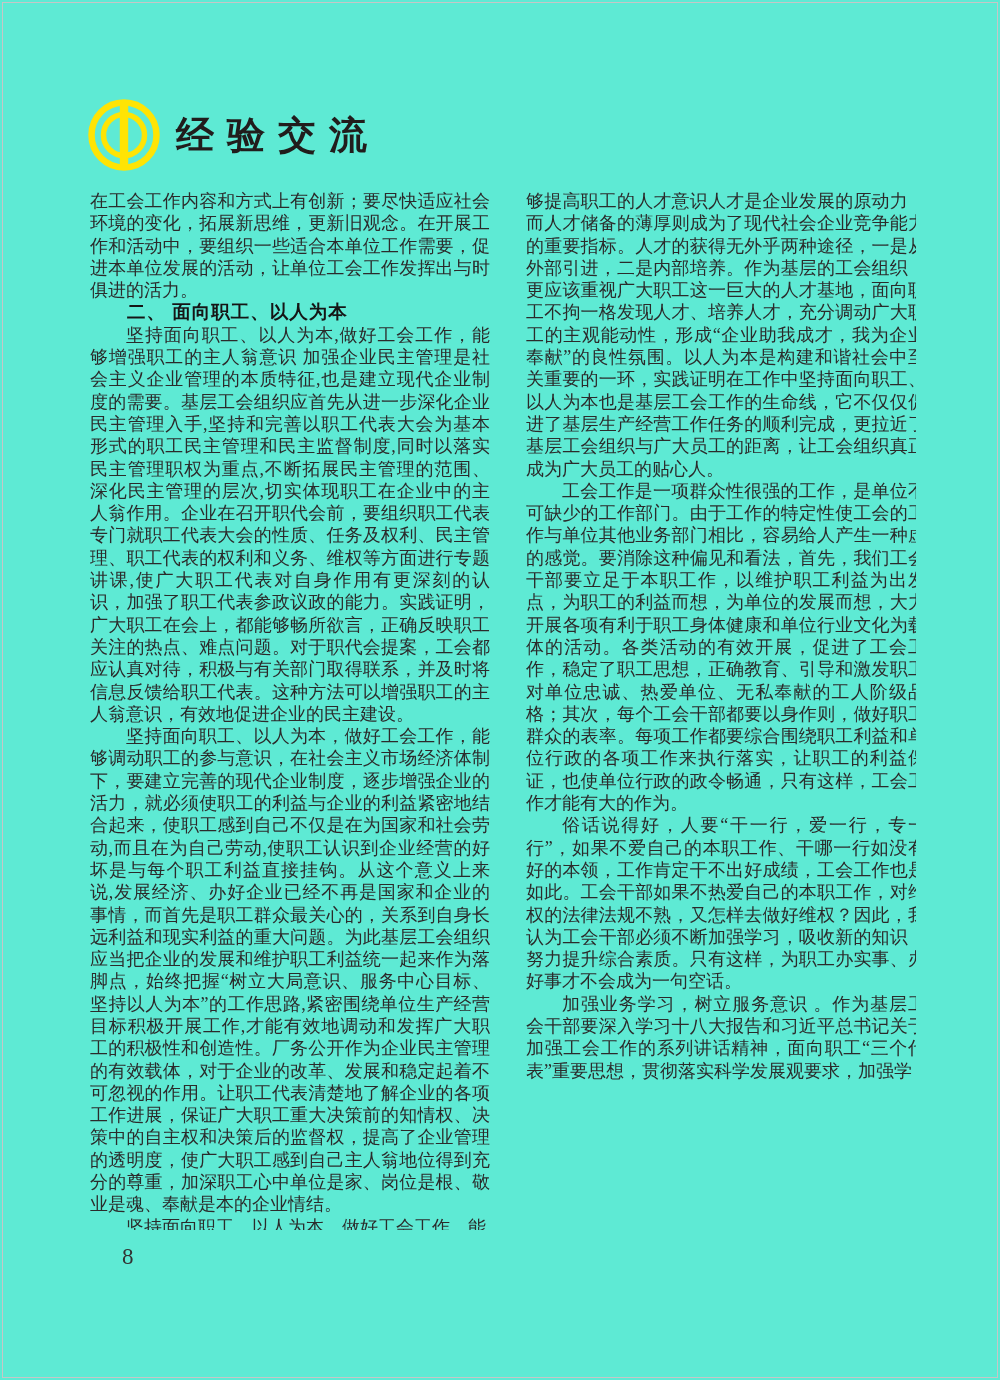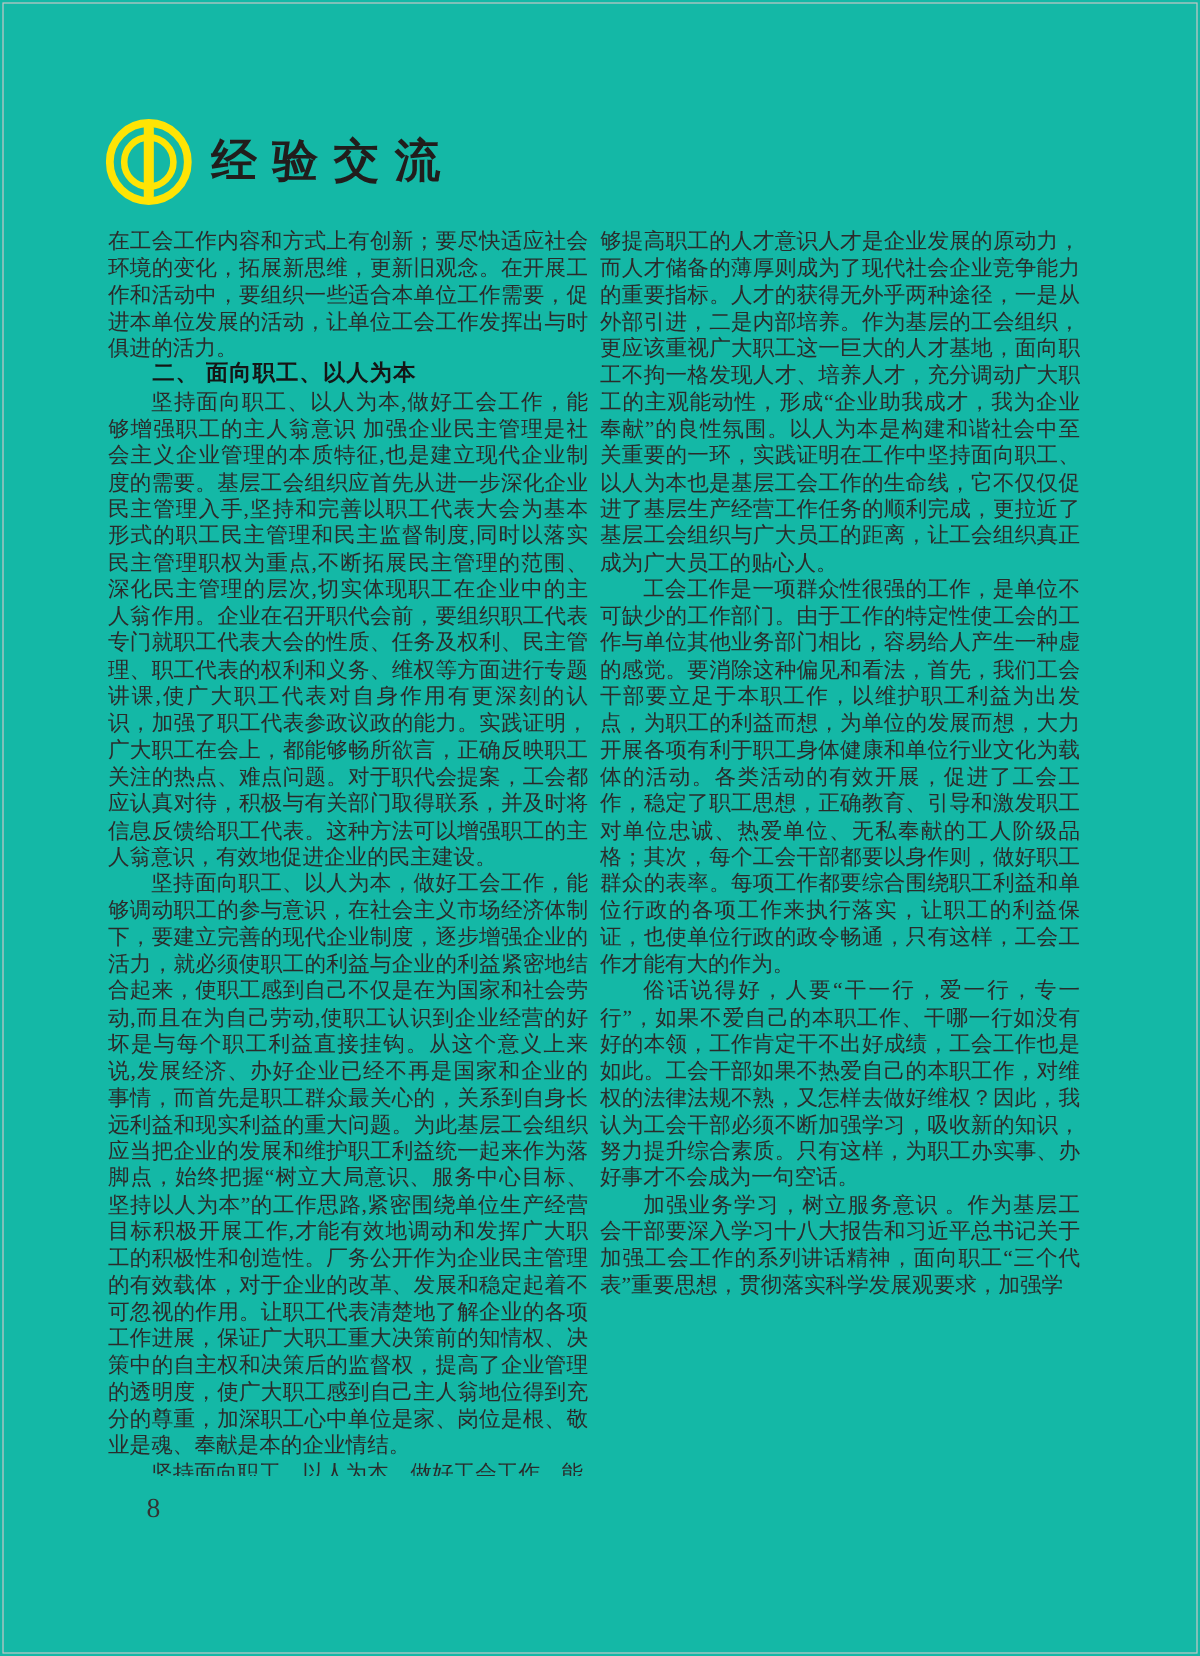--- a/index.html
+++ b/index.html
@@ -4,21 +4,21 @@
 <style>
   html, body {
     margin: 0;
     padding: 0;
     background: #ffffff;
   }
   .page {
     position: relative;
     width: 1000px;
     height: 1380px;
-    background: #14b8a6;
+    background: #5eead4;
     overflow: hidden;
     font-family: "Liberation Serif", "DejaVu Serif", serif;
   }
   .page-frame {
     position: absolute;
     inset: 2px;
     border: 1px solid #c6c6c6;
     pointer-events: none;
   }
   
@@ -46,21 +46,21 @@
     white-space: nowrap;
   }
   
   .columns {
     position: absolute;
     left: 90px;
     top: 190px;
     width: 826px;
     height: 1040px;
     display: flex;
-    gap: 10px;
+    gap: 36px;
     overflow: hidden;
   }
   .column {
     width: 400px;
     flex: 0 0 400px;
     overflow: hidden;
   }
   .column p.col-para {
     margin: 0;
     font-size: 18px;
@@ -68,21 +68,21 @@
     letter-spacing: 0px;
     color: #2b2b2b;
     text-align: justify;
     text-justify: inter-ideograph;
   }
   .column p.col-para.indent {
     text-indent: 2em;
   }
   .column h3.col-heading {
     margin: 0;
-    font-family: Liberation Serif, serif;
+    font-family: Liberation Sans, sans-serif;
     font-weight: bold;
     font-size: 18.5px;
     line-height: 22.3px;
     color: #151515;
     text-indent: 2em;
     letter-spacing: 1px;
   }
   
   .page-number {
     position: absolute;

